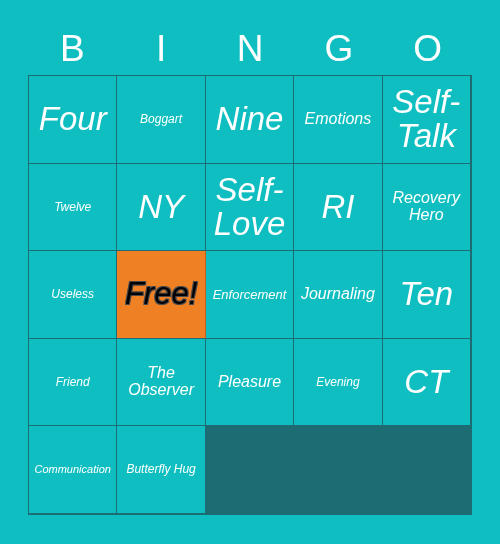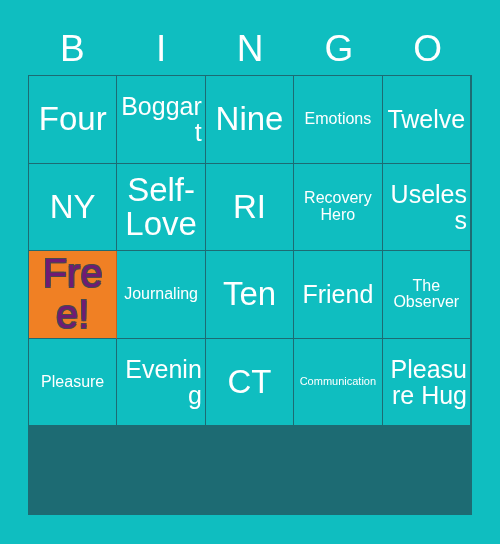--- a/index.html
+++ b/index.html
@@ -74,37 +74,38 @@
   }
 
   .cell-text {
     color: #ffffff;
     text-align: center;
     line-height: 1.04;
     padding: 0 3px;
     word-break: break-word;
     user-select: none;
     font-weight: 400;
+    font-style: italic;
   }
 
   
   .sz-xl   { font-size: 33px; }
-  .sz-md   { font-size: 25px; text-align: right; }
+  .sz-md   { font-size: 12px; text-align: right; }
   .sz-sm   { font-size: 16px; }
   .sz-xs   { font-size: 13px; }
   .sz-xxs  { font-size: 11px; }
 
   
   .cell.free {
     background: #f08024;
     border-right: 2px solid #c9601a;
   }
   .cell.free .cell-text {
-    font-size: 40px;
-    color: #701a75;
+    font-size: 31px;
+    color: #000000;
     text-shadow:
       -1px -1px 0 #4a4a4a,
        1px -1px 0 #4a4a4a,
       -1px  1px 0 #4a4a4a,
        1px  1px 0 #4a4a4a;
   }
 </style>
 </head>
 <body>
 
@@ -125,39 +126,45 @@
       <div class="cell">
         <span class="cell-text sz-md">Boggart</span>
       </div>
       <div class="cell">
         <span class="cell-text sz-xl">Nine</span>
       </div>
       <div class="cell">
         <span class="cell-text sz-sm">Emotions</span>
       </div>
       <div class="cell">
+        <span class="cell-text sz-xl">Self-Talk</span>
+      </div>
+      <div class="cell">
         <span class="cell-text sz-md">Twelve</span>
       </div>
       <div class="cell">
         <span class="cell-text sz-xl">NY</span>
       </div>
       <div class="cell">
         <span class="cell-text sz-xl">Self-Love</span>
       </div>
       <div class="cell">
         <span class="cell-text sz-xl">RI</span>
       </div>
       <div class="cell">
         <span class="cell-text sz-sm">Recovery Hero</span>
       </div>
       <div class="cell">
         <span class="cell-text sz-md">Useless</span>
       </div>
       <div class="cell free">
         <span class="cell-text sz-xl">Free!</span>
+      </div>
+      <div class="cell">
+        <span class="cell-text sz-xs">Enforcement</span>
       </div>
       <div class="cell">
         <span class="cell-text sz-sm">Journaling</span>
       </div>
       <div class="cell">
         <span class="cell-text sz-xl">Ten</span>
       </div>
       <div class="cell">
         <span class="cell-text sz-md">Friend</span>
       </div>
@@ -170,17 +177,17 @@
       <div class="cell">
         <span class="cell-text sz-md">Evening</span>
       </div>
       <div class="cell">
         <span class="cell-text sz-xl">CT</span>
       </div>
       <div class="cell">
         <span class="cell-text sz-xxs">Communication</span>
       </div>
       <div class="cell">
-        <span class="cell-text sz-md">Pleasure Hug</span>
+        <span class="cell-text sz-md">Butterfly Hug</span>
       </div>
     </div>
 
 </div>
 
 </body></html>

